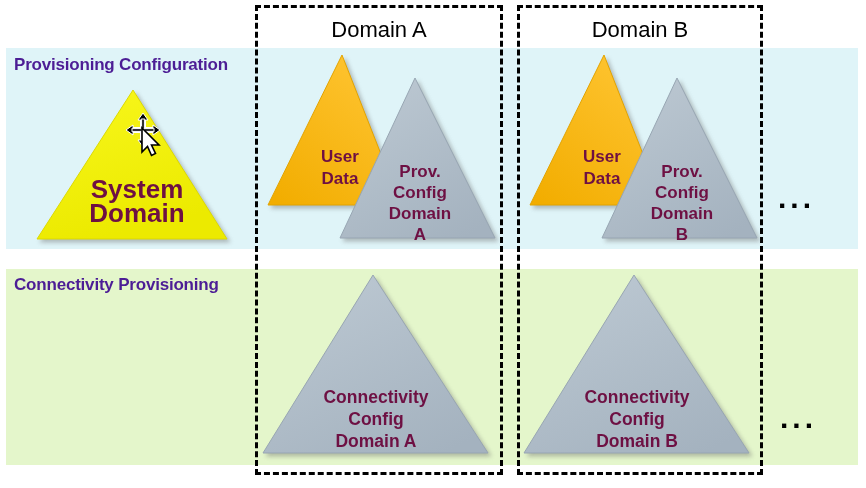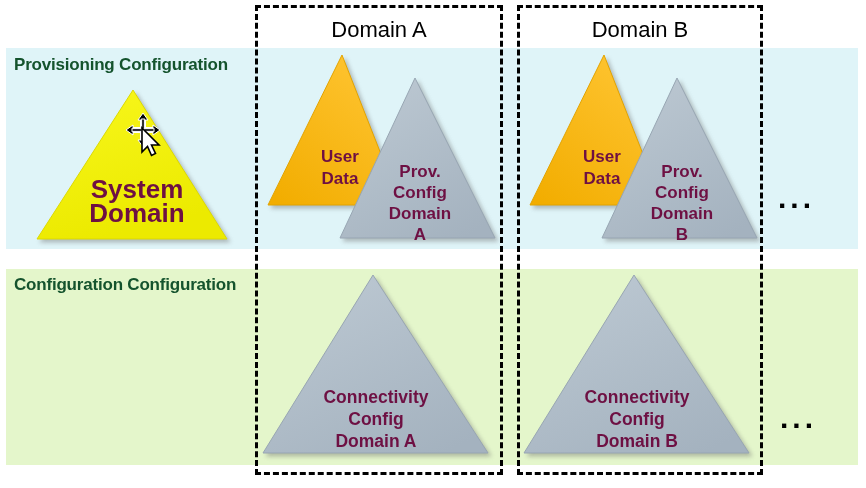--- a/index.html
+++ b/index.html
@@ -4,21 +4,21 @@
 <style>
   html,body{margin:0;padding:0;background:#fff;}
   #canvas{
     position:relative;width:866px;height:488px;background:#fff;overflow:hidden;
     font-family:"Liberation Sans","DejaVu Sans",sans-serif;
   }
   .band{position:absolute;left:6px;width:852px;}
   .band.provisioning{top:48px;height:201px;background:#dff4f8;}
   .band.connectivity{top:269px;height:196px;background:#e4f6cb;}
   .band-label{
-    position:absolute;left:14px;font-size:17px;font-weight:bold;color:#14532d;
+    position:absolute;left:14px;font-size:17px;font-weight:bold;color:#4c1d95;
     letter-spacing:-0.2px;white-space:nowrap;
   }
   .band-label.prov{top:55px;}
   .band-label.conn{top:275px;}
   .domain-box{
     position:absolute;top:5px;height:470px;border:3px dashed #000;
     box-sizing:border-box;background:transparent;
   }
   .domain-box.a{left:255px;width:248px;}
   .domain-box.b{left:517px;width:246px;}
@@ -48,21 +48,21 @@
 </style>
 </head>
 <body>
 
 <div id="canvas">
 
   <div class="band provisioning"></div>
   <div class="band connectivity"></div>
 
   <div class="band-label prov">Provisioning Configuration</div>
-  <div class="band-label conn">Configuration Configuration</div>
+  <div class="band-label conn">Connectivity Provisioning</div>
 
   <div class="domain-box a">
     <span class="domain-title">Domain A</span>
   </div>
   <div class="domain-box b">
     <span class="domain-title">Domain B</span>
   </div>
 
   <svg width="0" height="0" style="position:absolute">
     <defs>

